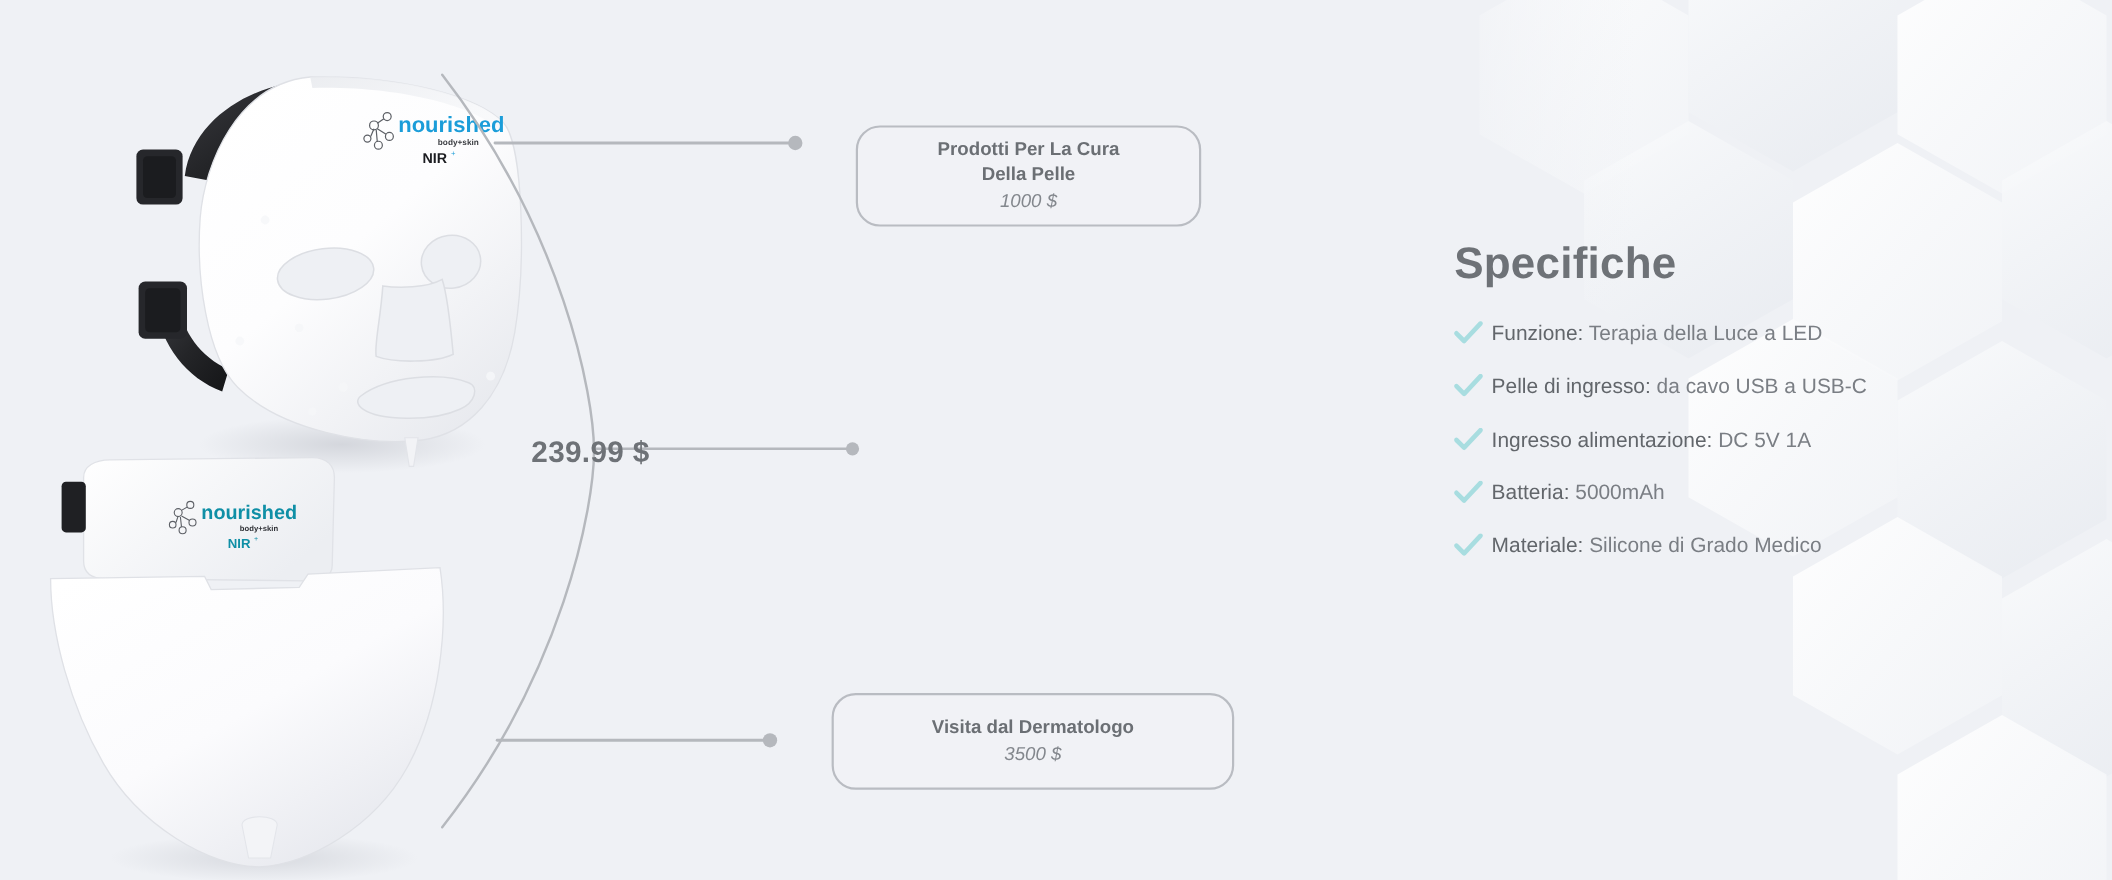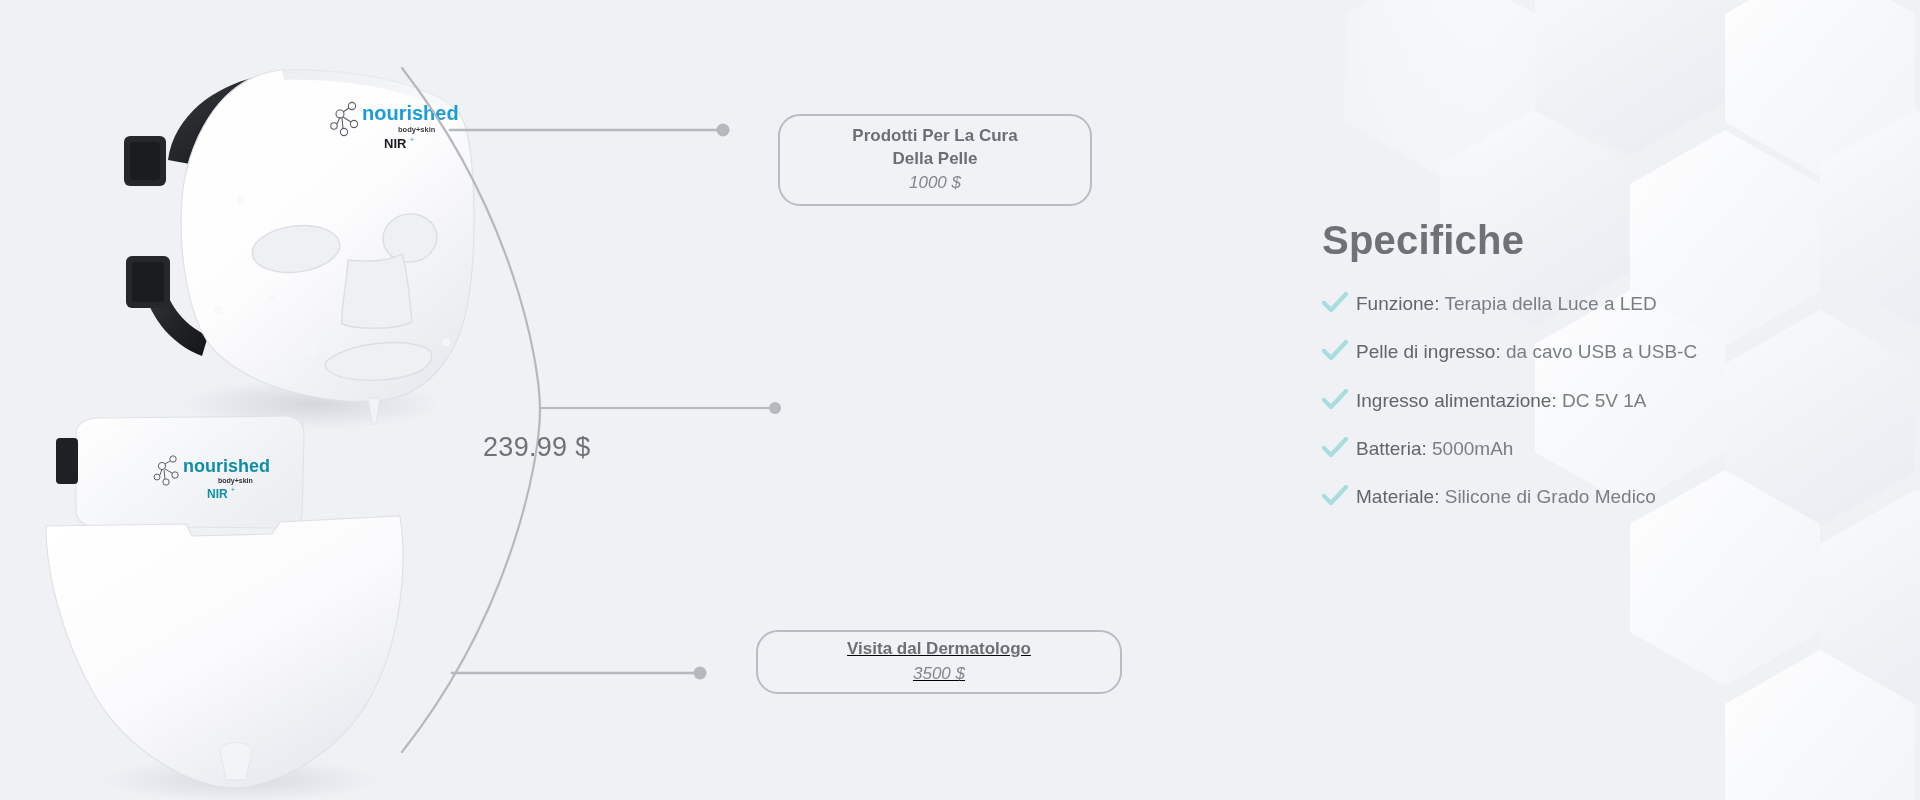--- a/index.html
+++ b/index.html
@@ -18,22 +18,22 @@
   
   .product-faceshot { position:absolute; left:96px; top:52px; width:400px; height:380px; }
   .product-neckshot { position:absolute; left:40px; top:408px; width:380px; height:392px; }
 
   
   .connector-layer { position:absolute; left:400px; top:60px; width:700px; height:700px; }
 
   
   .price-label {
     position:absolute; left:483px; top:396px;
-    font-size:27px; font-weight:normal; color:#6e7277;
-    letter-spacing:0.3px; white-space:nowrap;margin-top:36px;
+    font-size:27px; font-weight:bold; color:#6e7277;
+    letter-spacing:0.3px; white-space:nowrap;
   }
 
   
   .info-box {
     position:absolute;
     border:2px solid #b9bcc2;
     border-radius:22px;
     background:rgba(255,255,255,0.12);
     display:flex; flex-direction:column;
     align-items:center; justify-content:center;
@@ -43,21 +43,21 @@
   .info-title {
     font-size:17px; font-weight:bold; color:#6b6f74;
     line-height:1.34; white-space:pre-line;
   }
   .info-price {
     font-size:17px; font-style:italic; color:#83878d;
     line-height:1.34; margin-top:2px;
   }
   #box-0 { left:778px;  top:114px; width:314px; height:92px; }
   #box-1 { left:793px;  top:364px; width:412px; height:96px; }
-  #box-2 { left:756px;  top:630px; width:366px; height:64px;text-decoration:underline; }
+  #box-2 { left:756px;  top:630px; width:366px; height:88px; }
 
   
   .specs { position:absolute; left:1322px; top:218px; width:500px; }
   .specs-title {
     font-size:40px; font-weight:bold; color:#6e7277;
     letter-spacing:0.2px; margin-bottom:28px;
   }
   .spec-item { display:flex; align-items:flex-start; margin-bottom:23px; }
   .spec-check { width:34px; flex:0 0 34px; padding-top:1px; }
   .spec-check svg { display:block; }

